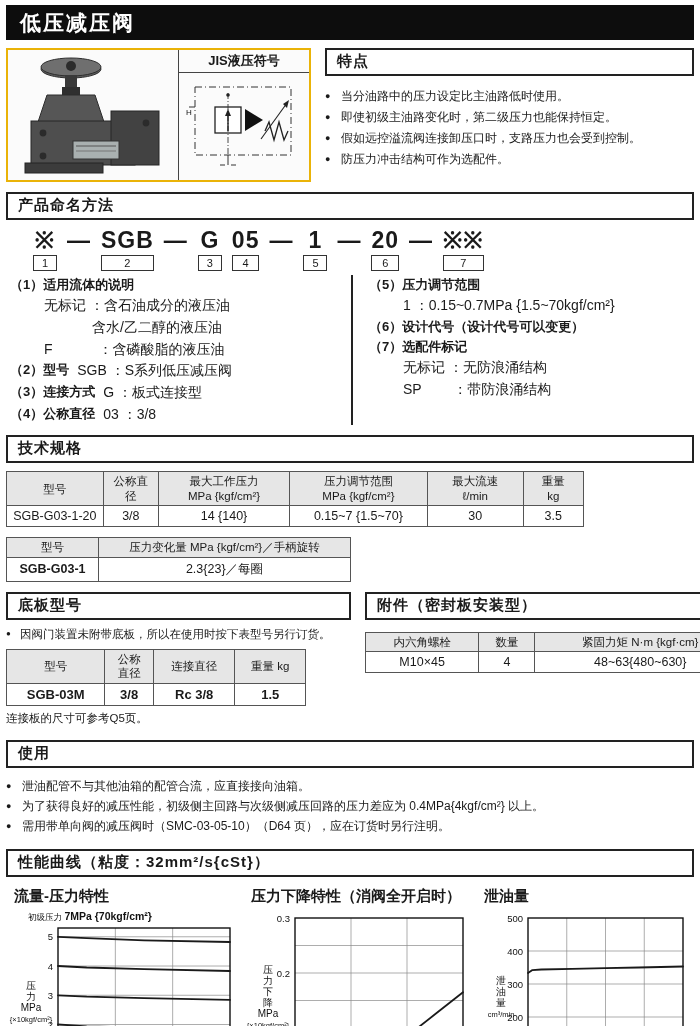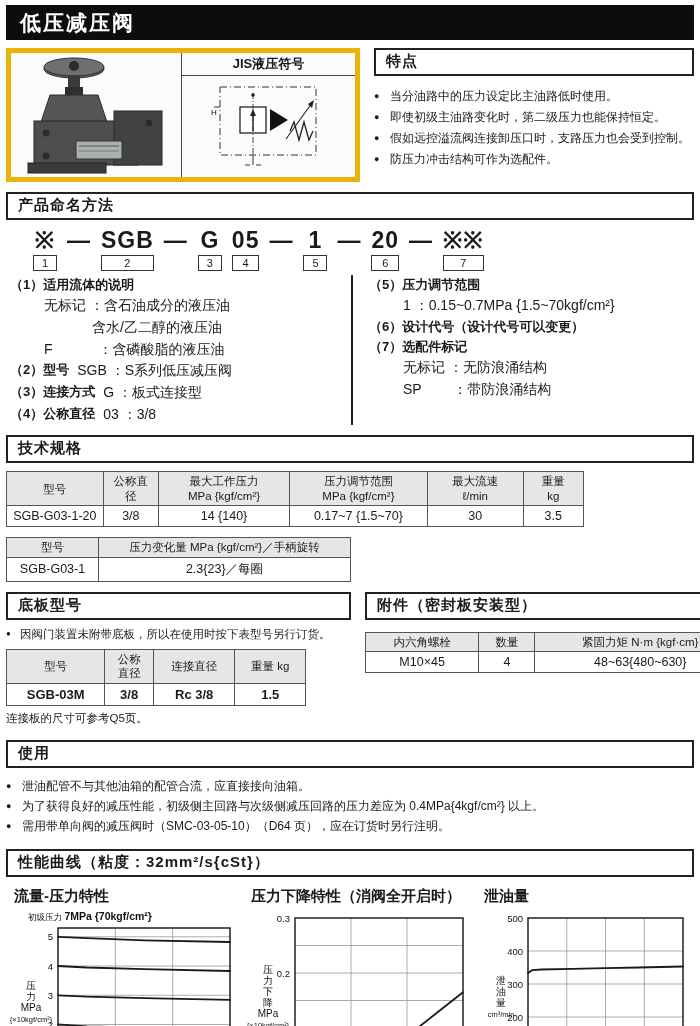--- a/index.html
+++ b/index.html
@@ -17,21 +17,21 @@
   }
 
   
   .hdr-box {
     border:2px solid #222; font-weight:bold; font-size:15px;
     padding:2px 10px 3px 10px; background:#fff; display:block; letter-spacing:1px;
   }
 
   
   .top-row { display:flex; gap:14px; margin-top:8px; }
-  .photo-box { width:354px; height:134px; border:5px solid #eab308; display:flex; background:#fbfbfb; flex:none; }
+  .photo-box { width:305px; height:134px; border:2px solid #eab308; display:flex; background:#fbfbfb; flex:none; }
   .photo-area { width:170px; display:flex; align-items:center; justify-content:center; }
   .jis-area { flex:1; border-left:1px solid #444; display:flex; flex-direction:column; }
   .jis-title { font-weight:bold; font-size:13px; text-align:center; border-bottom:1px solid #444; padding:2px 0; }
   .jis-sym-wrap { flex:1; display:flex; align-items:center; justify-content:center; }
 
   .features-col { flex:1; }
   .bullet-list { list-style:none; margin-top:10px; }
   .bullet-list li { font-size:12px; line-height:1.75; padding-left:16px; position:relative; }
   .bullet-list li::before { content:"●"; position:absolute; left:0; font-size:9px; top:3px; }
 
@@ -59,21 +59,21 @@
   th, td { border:1px solid #555; font-size:11.5px; padding:2px 5px; text-align:center; }
   th { background:#e6e6e6; font-weight:normal; white-space:pre-line; line-height:1.25; }
   td { font-size:12.5px; padding:3px 5px; }
   .specs { margin-top:10px; }
   .spec-t1 { margin-top:8px; width:578px; }
   .spec-t1 th:nth-child(1){width:96px;} .spec-t1 th:nth-child(2){width:55px;}
   .spec-t1 th:nth-child(3){width:130px;} .spec-t1 th:nth-child(4){width:137px;}
   .spec-t1 th:nth-child(5){width:95px;} .spec-t1 th:nth-child(6){width:60px;}
   .spec-t2 { margin-top:10px; width:345px; }
   .spec-t2 th:nth-child(1){width:92px;}
-  .spec-t2 td:nth-child(1){font-weight:normal;}
+  .spec-t2 td:nth-child(1){font-weight:bold;}
 
   
   .mid-row { display:flex; gap:14px; margin-top:10px; }
   .baseplate-col { width:345px; flex:none; }
   .acc-col { flex:1; }
   .small-note { font-size:11.5px; line-height:1.6; padding-left:14px; position:relative; margin-top:5px; }
   .small-note::before { content:"●"; position:absolute; left:0; font-size:8px; top:3px; }
   .bp-table { margin-top:6px; width:300px; }
   .bp-table td { font-weight:bold; font-size:13px; }
   .acc-table { margin-top:12px; width:381px; }
@@ -264,21 +264,21 @@
 ℓ/min</th>
         <th>重量
 kg</th>
       </tr>
         </thead>
       <tbody>
           <tr>
         <td>SGB-G03-1-20</td>
         <td>3/8</td>
         <td>14 {140}</td>
-        <td>0.17~7 {1.5~70}</td>
+        <td>0.15~7 {1.5~70}</td>
         <td>30</td>
         <td>3.5</td>
       </tr>
         </tbody>
     </table>
     <table class="spec-t2">
       <thead>
           <tr>
         <th>型号</th>
         <th>压力变化量 MPa {kgf/cm²}／手柄旋转</th>

